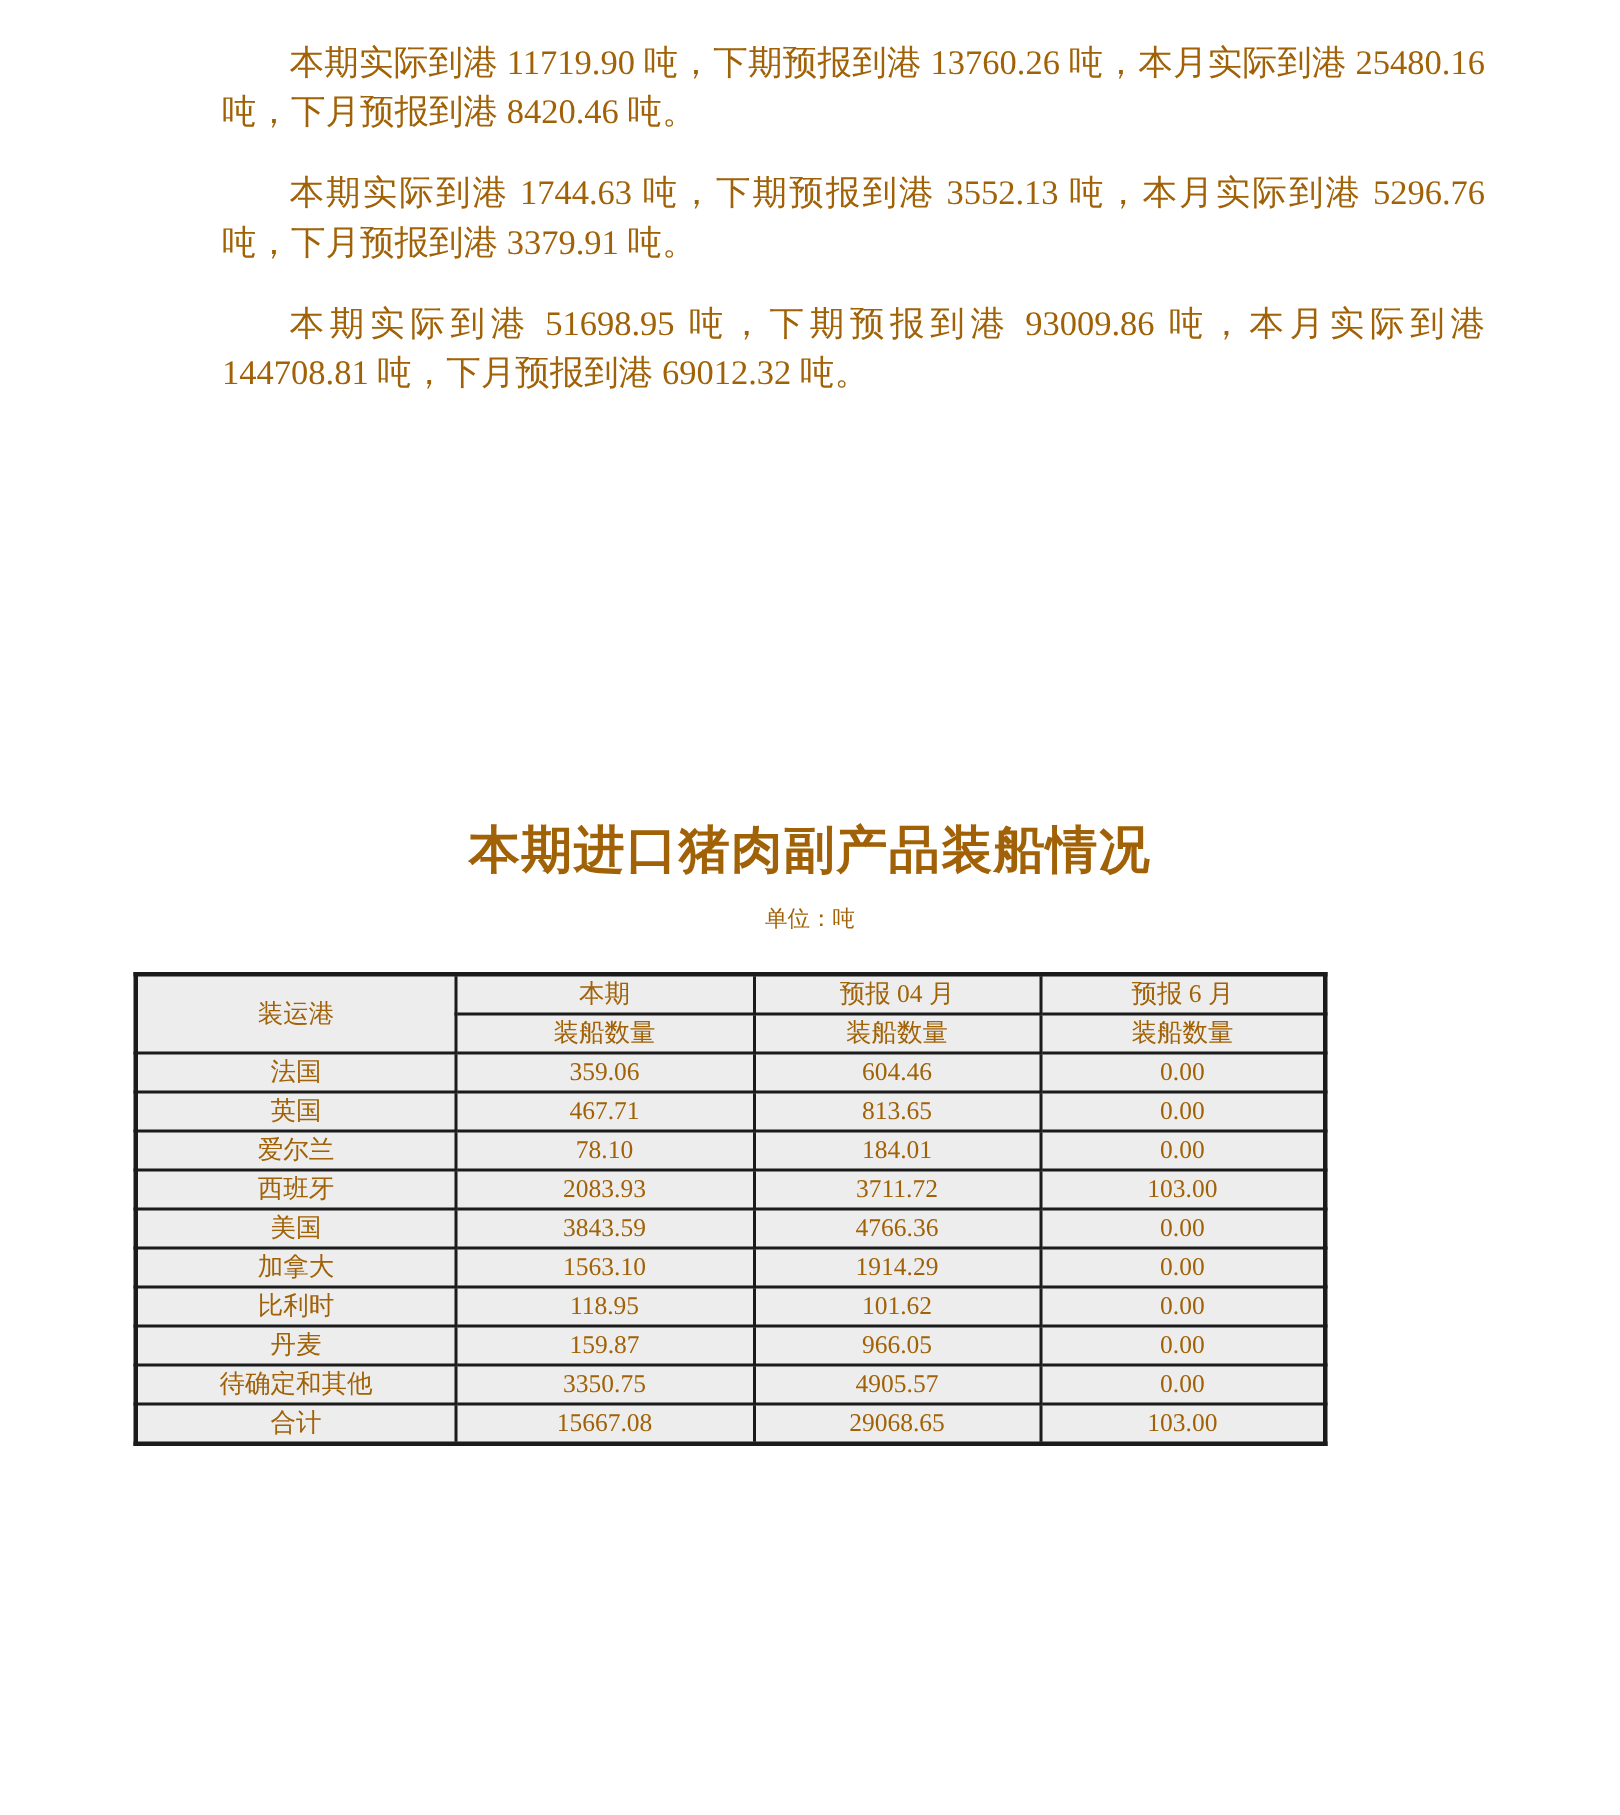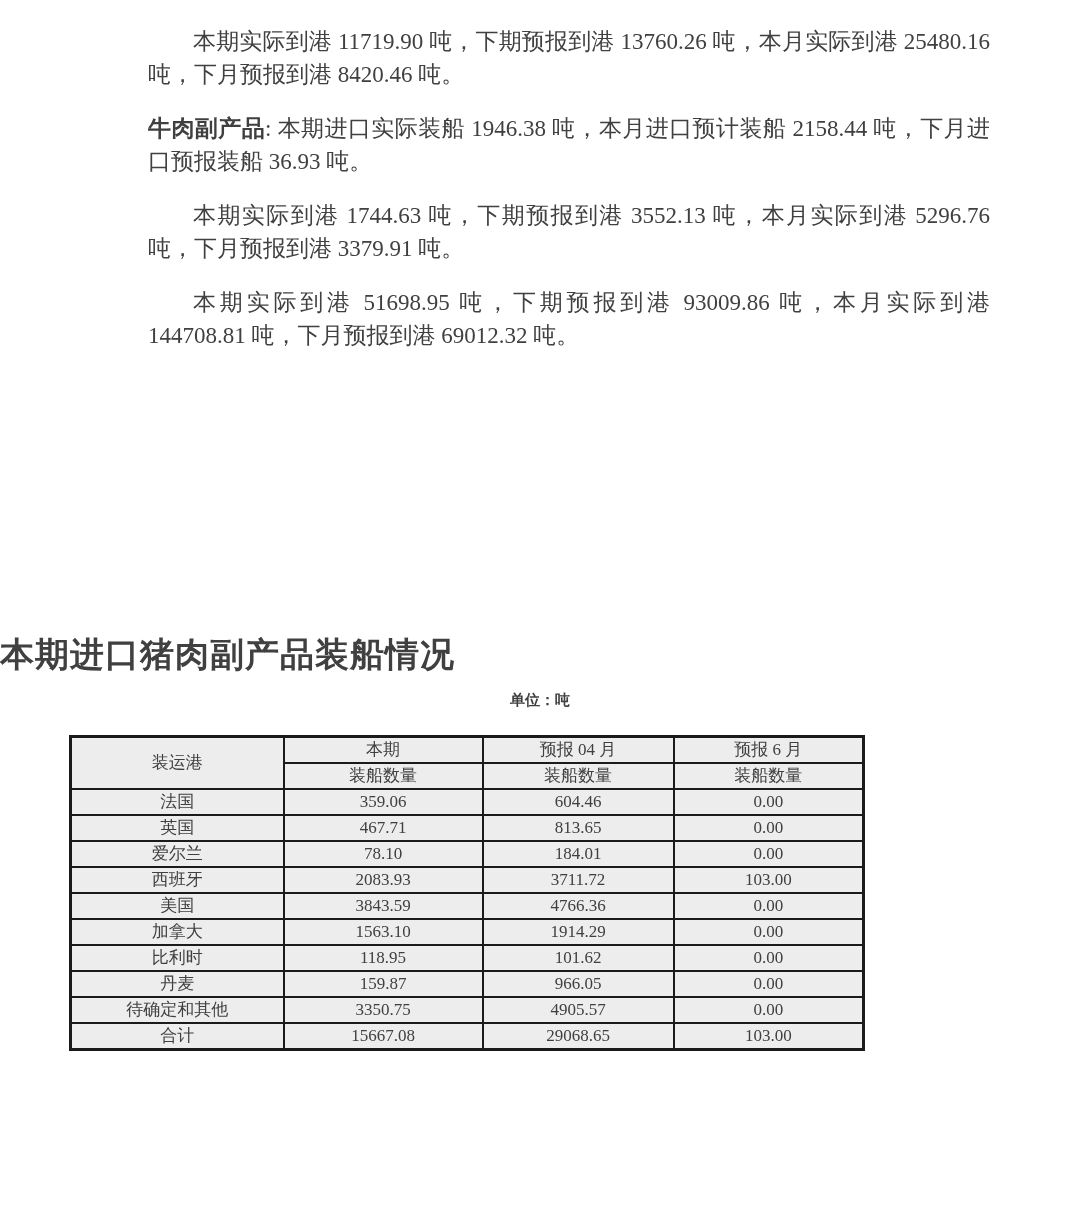--- a/index.html
+++ b/index.html
@@ -5,21 +5,21 @@
   html, body {
     margin: 0;
     padding: 0;
     background: #ffffff;
   }
   .doc-page {
     position: relative;
     width: 1080px;
     height: 1158px;
     background: #ffffff;
-    color: #404040;
+    color: #a16207;
     font-family: "Liberation Serif", "DejaVu Serif", serif;
     overflow: hidden;
   }
   .text-block {
     padding: 25px 90px 0 148px;
   }
   .para {
     font-size: 23px;
     line-height: 33px;
     margin: 0 0 21px 0;
@@ -27,34 +27,35 @@
     text-justify: inter-ideograph;
   }
   .para.indent {
     text-indent: 45px;
   }
   .para .lead {
     font-weight: bold;
   }
   .section-title {
     margin-top: 283px;
+    text-align: center;
     font-size: 34px;
     line-height: 40px;
     font-weight: bold;
     letter-spacing: 1px;
   }
   .unit-note {
     margin-top: 17px;
     text-align: center;
     font-size: 15px;
     line-height: 16px;
-    font-weight: bold;
+    font-weight: normal;
   }
   .table-wrap {
-    margin: 27px 0 0 69px;
+    margin: 27px 0 0 89px;
   }
   table.ship-table {
     border-collapse: collapse;
     width: 793px;
     table-layout: fixed;
     border: 3px solid #1b1b1b;
   }
   table.ship-table th,
   table.ship-table td {
     border: 2px solid #1b1b1b;
@@ -69,23 +70,20 @@
   }
 </style>
 </head>
 <body>
 
 <div class="doc-page">
 
   <div class="text-block">
     <p class="para indent">
       <span>本期实际到港 11719.90 吨，下期预报到港 13760.26 吨，本月实际到港 25480.16 吨，下月预报到港 8420.46 吨。</span>
-    </p>
-    <p class="para">
-      <span class="lead">牛肉副产品</span><span>: 本期进口实际装船 1946.38 吨，本月进口预计装船 2158.44 吨，下月进口预报装船 36.93 吨。</span>
     </p>
     <p class="para indent">
       <span>本期实际到港 1744.63 吨，下期预报到港 3552.13 吨，本月实际到港 5296.76 吨，下月预报到港 3379.91 吨。</span>
     </p>
     <p class="para indent">
       <span>本期实际到港 51698.95 吨，下期预报到港 93009.86 吨，本月实际到港 144708.81 吨，下月预报到港 69012.32 吨。</span>
     </p>
   </div>
 
   <div class="section-title">本期进口猪肉副产品装船情况</div>

